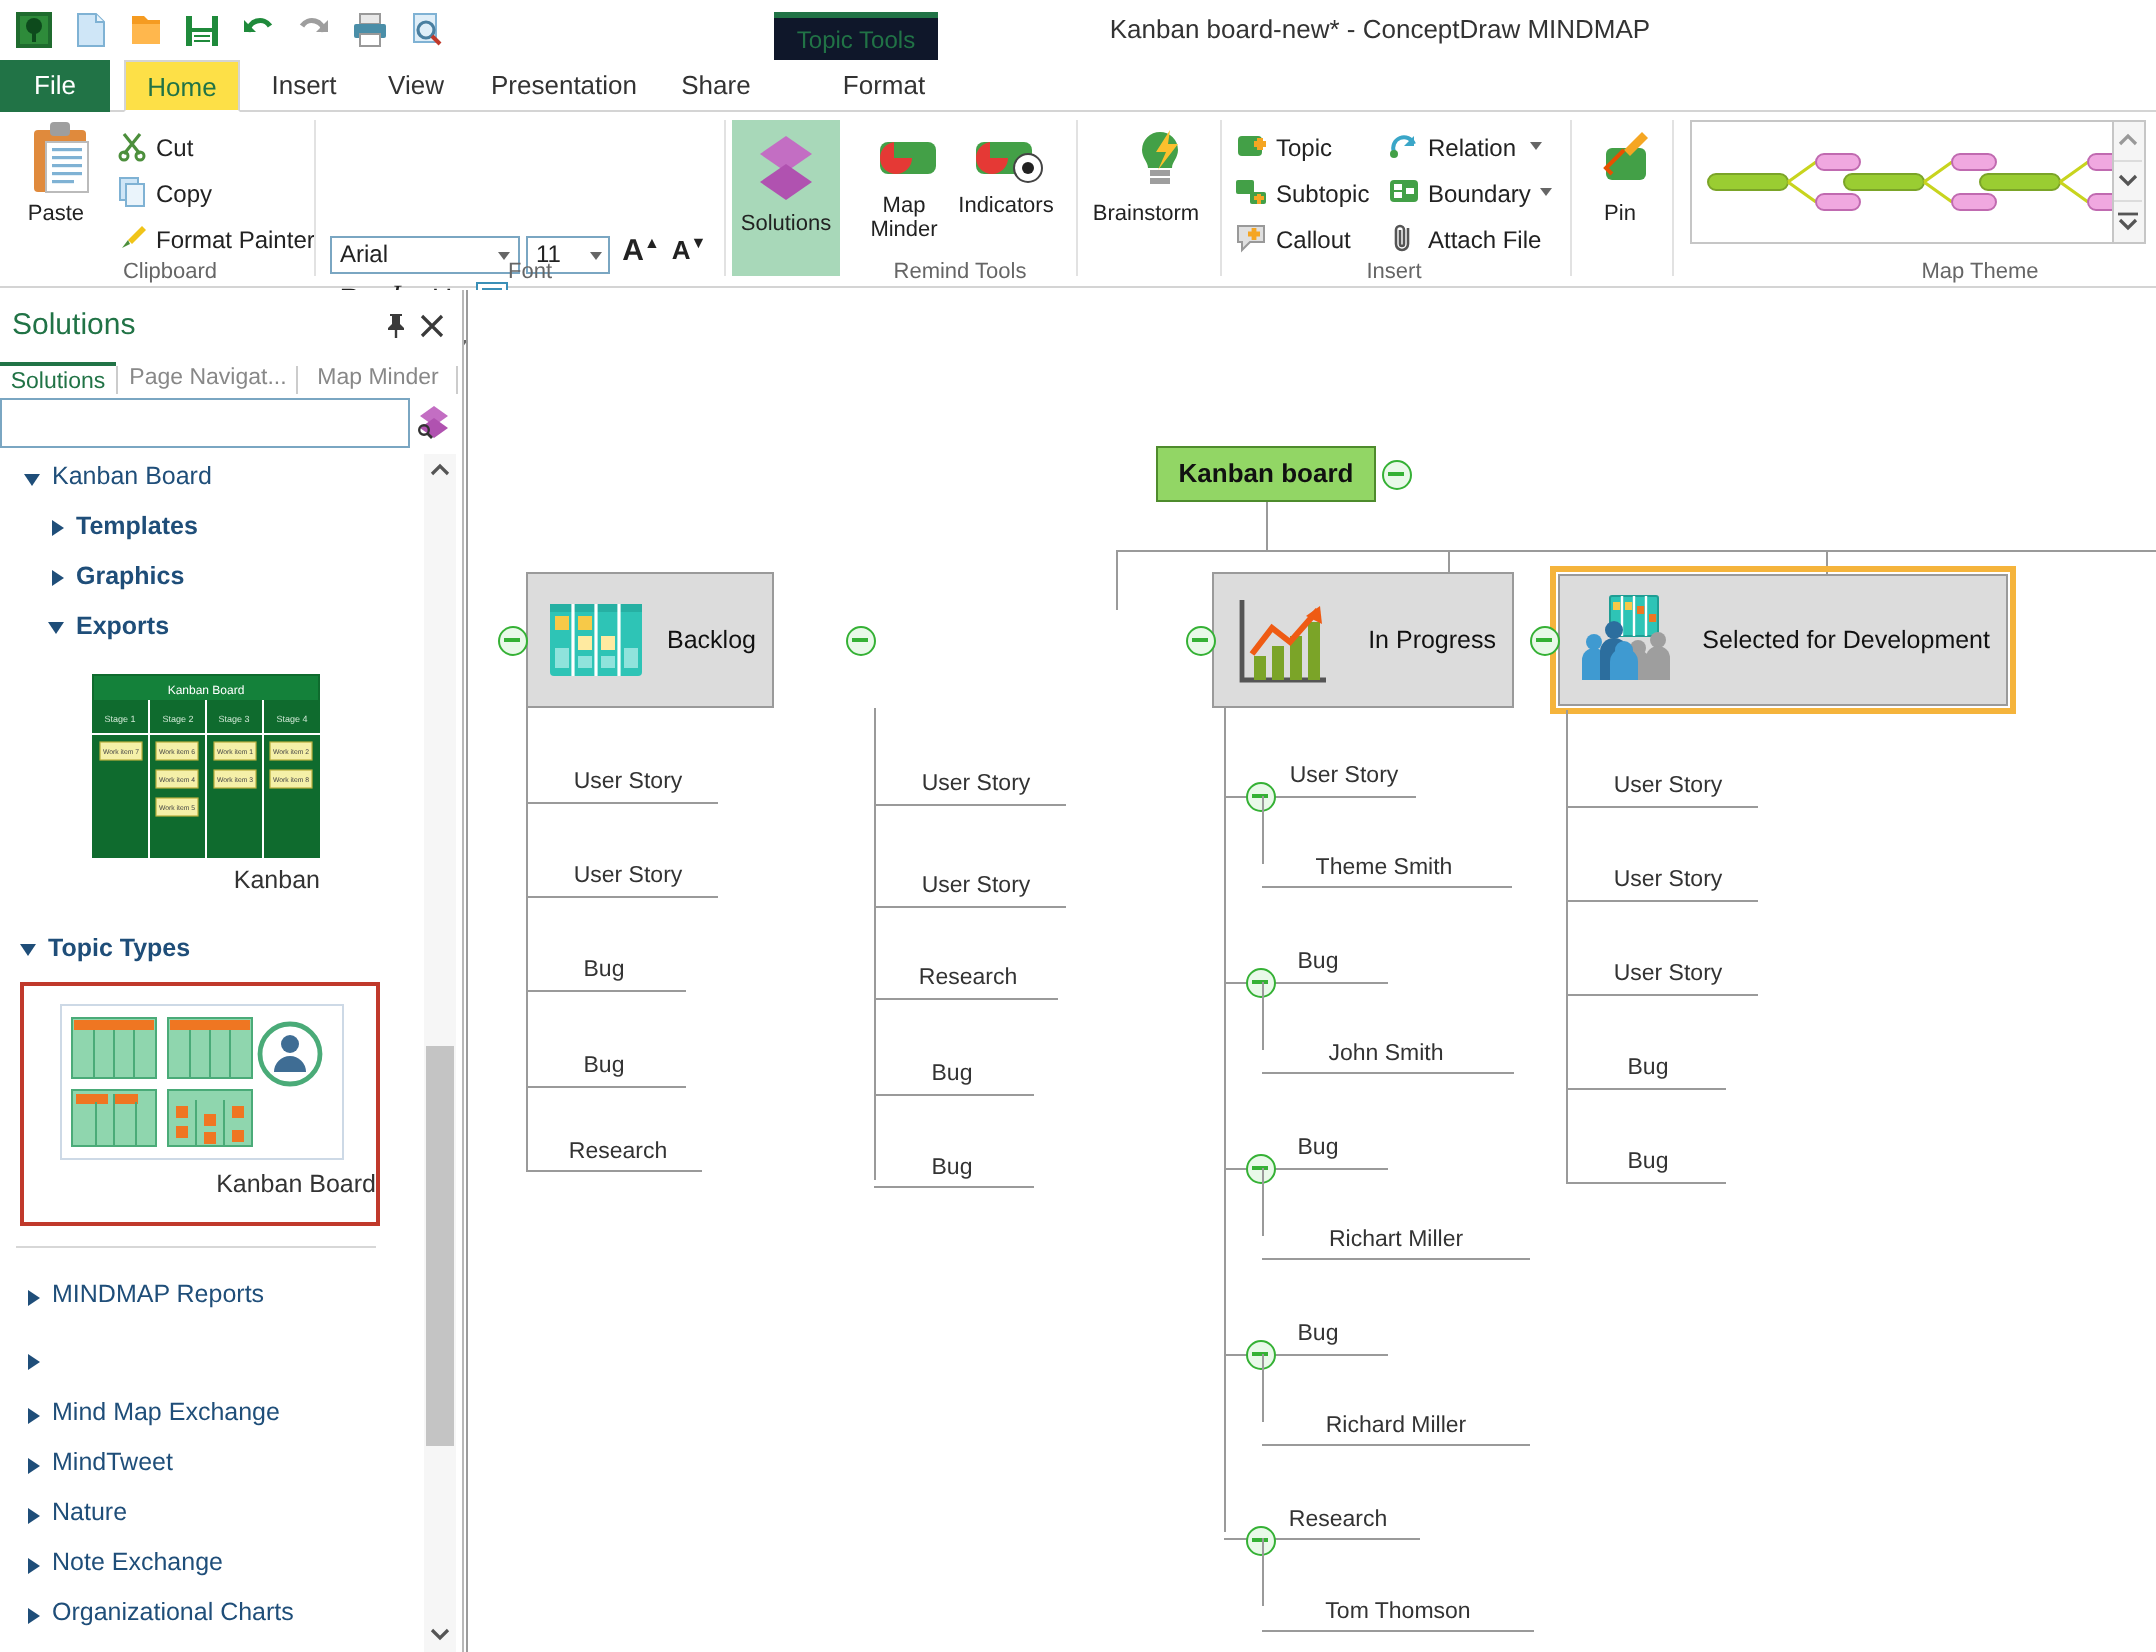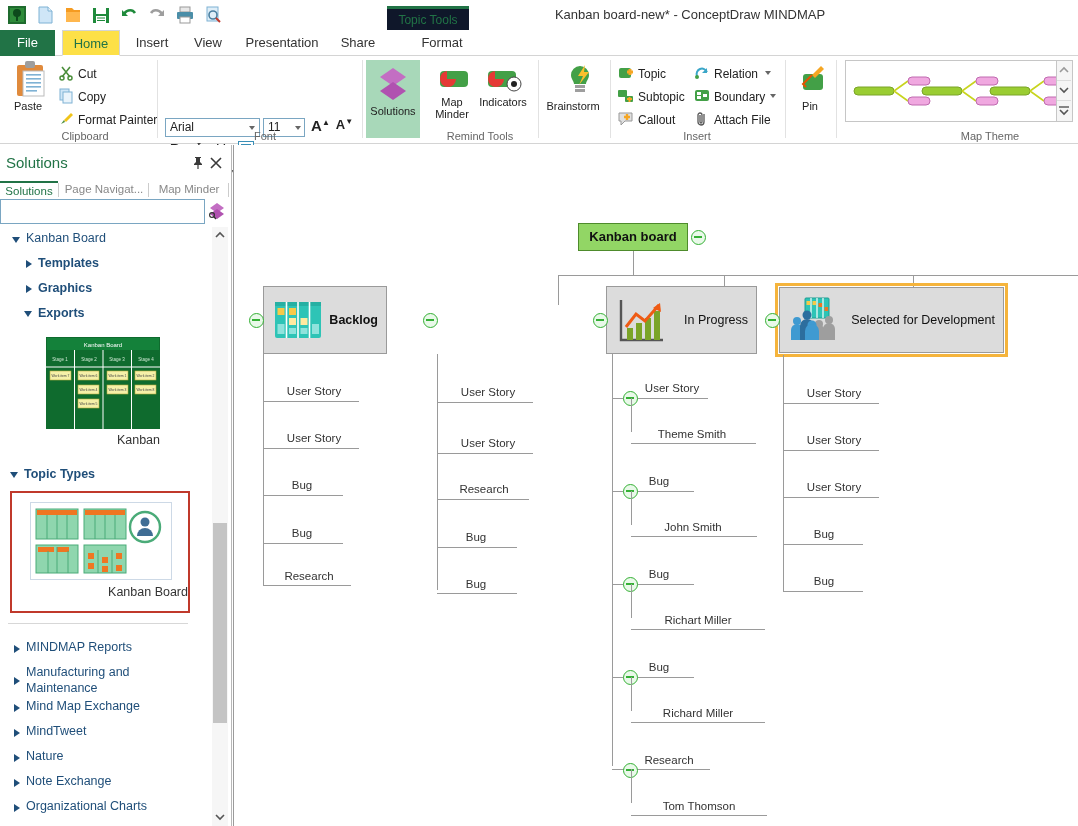--- a/index.html
+++ b/index.html
@@ -606,21 +606,20 @@
       </div>
       <div class="thumb-cap" style="left:0; top:92px; width:176px;">Kanban Board</div>
     </div>
 
     <div class="tdiv" style="left:8px; top:396px; width:180px"></div>
 
     <div class="tri right" style="left:14px; top:418px"></div>
     <div class="tnode" style="left:26px; top:413px">MINDMAP Reports</div>
 
     <div class="tri right" style="left:14px; top:450px"></div>
-    <div class="tnode" style="left:26px; top:437px; width:170px; white-space:normal; line-height:16px;">Manufacturing and Maintenance</div>
 
     <div class="tri right" style="left:14px; top:477px"></div>
     <div class="tnode" style="left:26px; top:472px">Mind Map Exchange</div>
 
     <div class="tri right" style="left:14px; top:502px"></div>
     <div class="tnode" style="left:26px; top:497px">MindTweet</div>
 
     <div class="tri right" style="left:14px; top:527px"></div>
     <div class="tnode" style="left:26px; top:522px">Nature</div>
 
@@ -651,21 +650,21 @@
   <div class="collapse" style="left:457px; top:85px"></div>
 
   <div class="mm-line vline" style="left:399px; top:106px; height:24px"></div>
 
   <div class="mm-line hline" style="left:324px; top:130px; width:560px"></div>
 
   <div class="mm-line vline" style="left:324px; top:130px; height:30px"></div>
   <div class="mm-line vline" style="left:490px; top:130px; height:30px"></div>
   <div class="mm-line vline" style="left:679px; top:130px; height:30px"></div>
 
-  <div class="node-main" style="left:29px; top:141px; width:124px; height:68px;font-weight:bold;">
+  <div class="node-main" style="left:29px; top:141px; width:124px; height:68px;">
     <span class="ico">
       <svg width="52" height="52" viewBox="0 0 52 52">
         <rect x="3" y="8" width="46" height="36" rx="2" fill="#2ec4b6"></rect>
         <g fill="#26b0a3">
             <rect x="3" y="8" width="46" height="4"></rect>
           </g>
         <g stroke="#fff" stroke-width="1.6">
             <line x1="14.5" y1="8" x2="14.5" y2="44"></line>
             <line x1="26" y1="8" x2="26" y2="44"></line>
             <line x1="37.5" y1="8" x2="37.5" y2="44"></line>

